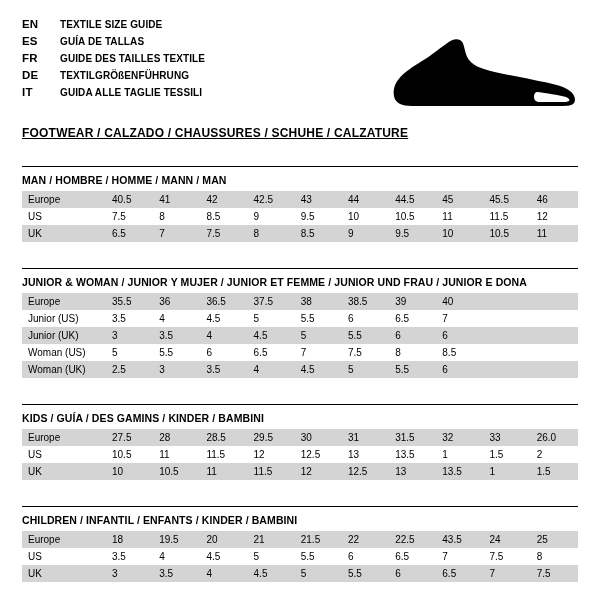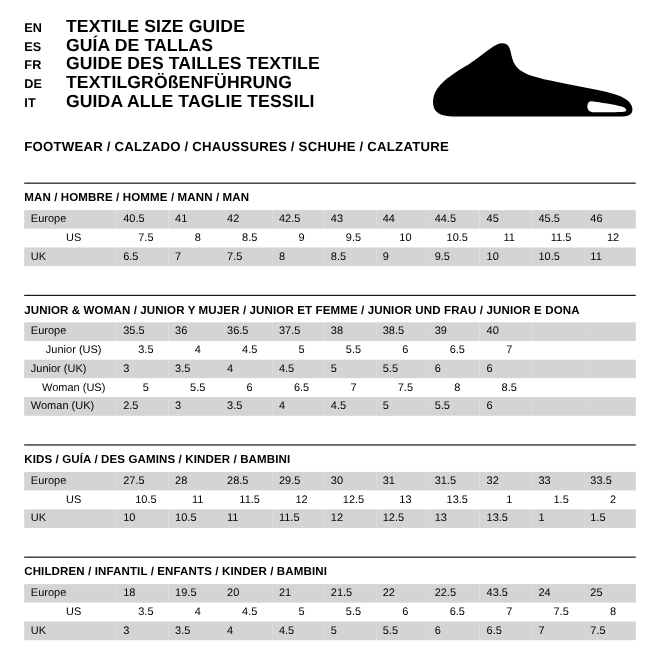--- a/index.html
+++ b/index.html
@@ -35,38 +35,39 @@
     height: 17px;
     line-height: 17px;
   }
   .lang-code {
     width: 38px;
     font-size: 11.5px;
     font-weight: bold;
     letter-spacing: 0.2px;
   }
   .lang-title {
-    font-size: 16px;
+    font-size: 10px;
     font-weight: bold;
     letter-spacing: 0.1px;
   }
   .shoe-wrap {
     position: absolute;
     top: 20px;
     right: 0px;
     width: 190px;
     height: 72px;
   }
   .shoe-wrap svg { display: block; }
 
   .footwear-line {
     margin-top: 18px;
     font-size: 12px;
     font-weight: bold;
     letter-spacing: 0.2px;
+    text-decoration: underline;
   }
 
   
   .section {
     margin-top: 26px;
   }
   .section-title {
     font-size: 10.5px;
     font-weight: bold;
     letter-spacing: 0.1px;
@@ -85,21 +86,20 @@
     height: 17px;
     padding: 0 0 0 6px;
     vertical-align: middle;
     white-space: nowrap;
   }
   tr.shaded td {
     background: #d4d4d4;
   }
   tr.plain td {
     background: #ffffff;
-    text-align: center;
   }
   td.lbl {
     width: 78px;
   }
   .section-top-rule {
     border-top: 1px solid #000000;
     margin-bottom: 7px;
   }
 </style>
 </head>
@@ -270,21 +270,21 @@
               <td class="lbl">Europe</td>
               <td>27.5</td>
               <td>28</td>
               <td>28.5</td>
               <td>29.5</td>
               <td>30</td>
               <td>31</td>
               <td>31.5</td>
               <td>32</td>
               <td>33</td>
-              <td>33.5</td>
+              <td>26.0</td>
             </tr>
             <tr class="plain">
               <td class="lbl">US</td>
               <td>10.5</td>
               <td>11</td>
               <td>11.5</td>
               <td>12</td>
               <td>12.5</td>
               <td>13</td>
               <td>13.5</td>

